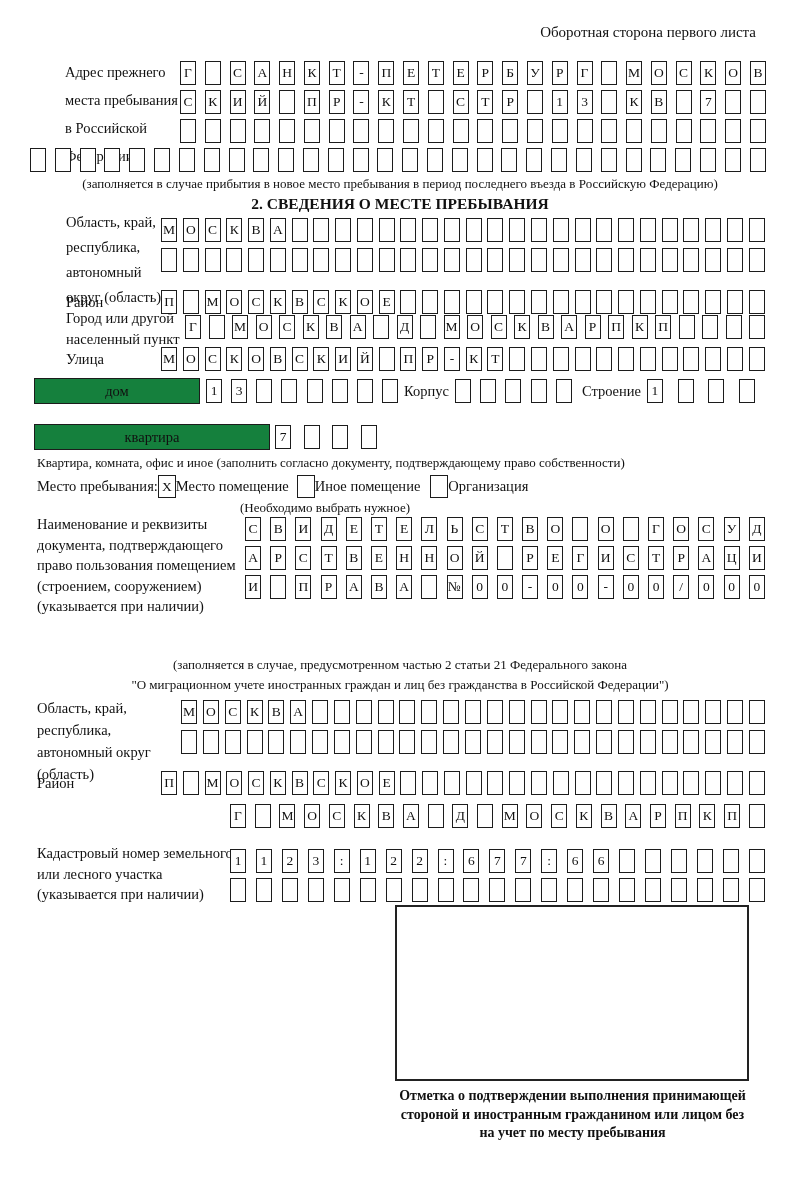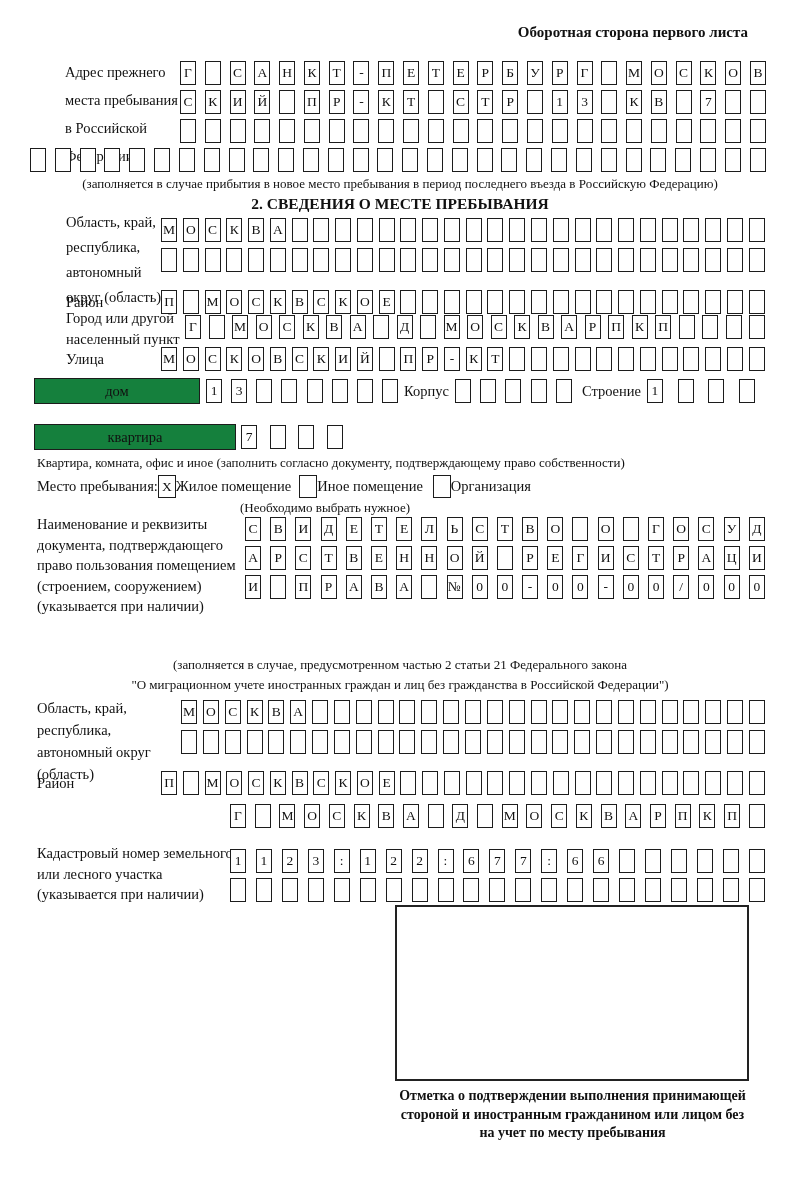--- a/index.html
+++ b/index.html
@@ -29,21 +29,21 @@
   .top-note { font-size:15px; }
   .w586{width:586px}.w736{width:736px}.w604{width:604px}.w580{width:580px}
   .w520{width:520px}.w584{width:584px}.w535{width:535px}
   .w192{width:192px}.w117{width:117px}.w108{width:108px}.w102{width:102px}
 </style>
 </head>
 <body>
 
 <div class="page">
 
-  <div class="abs top-note" style="top:24px; right:52px;font-weight:bold;">Оборотная сторона первого листа</div>
+  <div class="abs top-note" style="top:24px; right:44px;">Оборотная сторона первого листа</div>
 
   <div class="abs label lh28" style="top:58px; left:65px; width:120px;">Адрес прежнего места пребывания в Российской Федерации</div>
   <div class="abs cellrow w586" style="top:61px; left:180px;">
       <span class="cell">Г</span>
       <span class="cell"></span>
       <span class="cell">С</span>
       <span class="cell">А</span>
       <span class="cell">Н</span>
       <span class="cell">К</span>
       <span class="cell">Т</span>
@@ -331,34 +331,34 @@
     <span style="margin-left:4px;">Строение</span>
     <div class="cellrow grp w108">
         <span class="cell">1</span>
         <span class="cell"></span>
         <span class="cell"></span>
         <span class="cell"></span>
       </div>
   </div>
 
   <div class="abs flexrow" style="top:424px; left:34px; gap:5px;">
-    <div class="wbox" style="width:202px;">квартира</div>
+    <div class="wbox" style="width:236px;">квартира</div>
     <div class="cellrow grp w102">
         <span class="cell">7</span>
         <span class="cell"></span>
         <span class="cell"></span>
         <span class="cell"></span>
       </div>
   </div>
   <div class="abs caption" style="top:455px; left:37px;">Квартира, комната, офис и иное (заполнить согласно документу, подтверждающему право собственности)</div>
 
   <div class="abs flexrow" style="top:475px; left:37px; gap:0; font-size:14.5px;">
     <span>Место пребывания:</span>
     <span class="checkbox">X</span>
-    <span>Жилое помещение</span>
+    <span>Место помещение</span>
     <span class="checkbox" style="margin-left:8px;"></span>
     <span>Иное помещение</span>
     <span class="checkbox" style="margin-left:10px;"></span>
     <span style="">Организация</span>
   </div>
   <div class="abs caption" style="top:500px; left:240px;">(Необходимо выбрать нужное)</div>
 
   <div class="abs label lh20" style="top:514px; left:37px; width:212px;">Наименование и реквизиты документа, подтверждающего право пользования помещением (строением, сооружением) (указывается при наличии)</div>
   <div class="abs cellrow w520" style="top:517px; left:245px;">
       <span class="cell">С</span>

